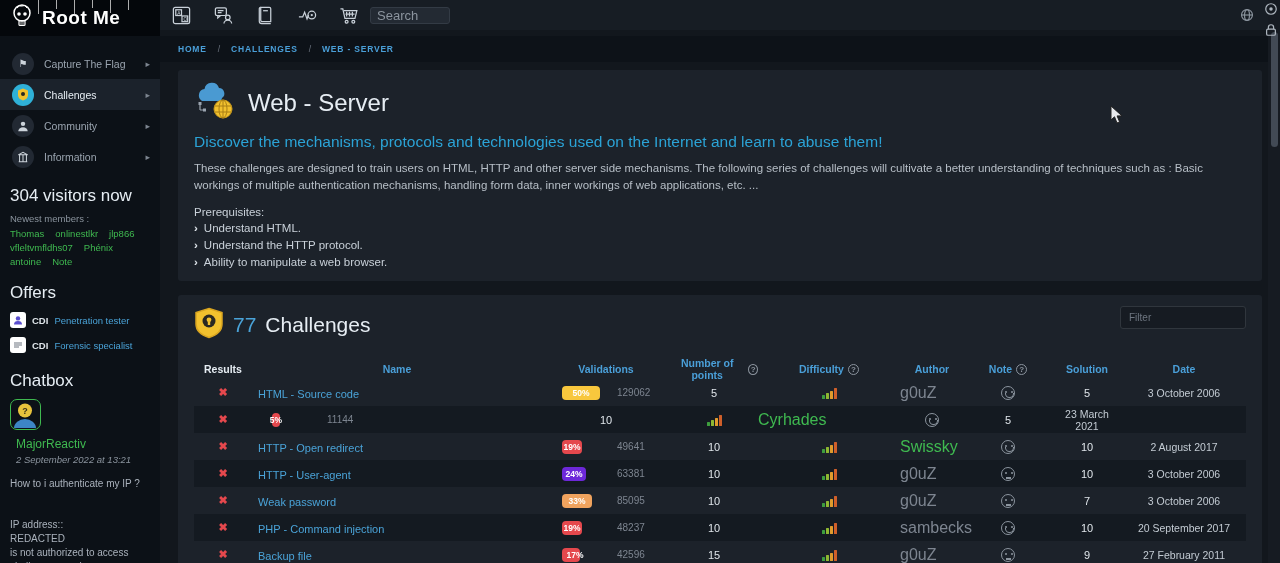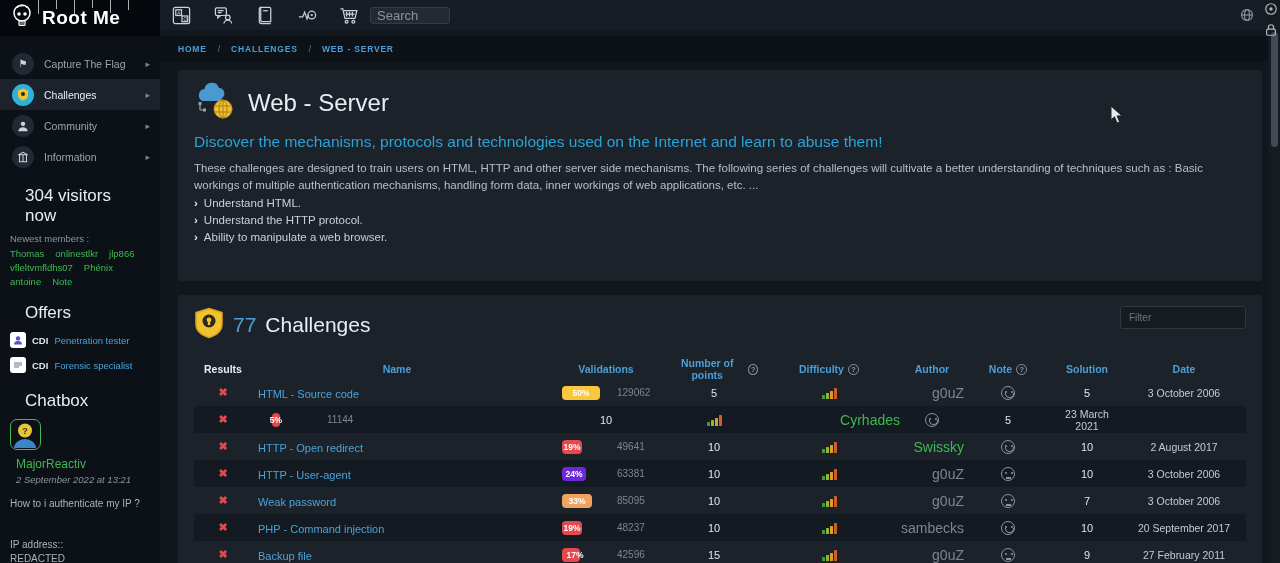--- a/index.html
+++ b/index.html
@@ -16,21 +16,21 @@
   .threads { position:absolute; top:0; left:34px; width:110px; height:18px; pointer-events:none; }
   .threads i { position:absolute; top:0; width:1px; background:rgba(230,230,230,.75); }
   .menu { margin-top:12px; }
   .menu-item { display:flex; align-items:center; height:31px; padding:0 10px 0 12px; cursor:pointer; }
   .menu-item.active { background:#1b222b; }
   .mi-circle { width:22px; height:22px; border-radius:50%; background:#222933; display:flex; align-items:center; justify-content:center; flex:0 0 22px; color:#cdd4db; font-size:10px; }
   .menu-item.active .mi-circle { background:#2fb1d8; }
   .mi-label { margin-left:10px; font-size:10.5px; color:#9aa4af; flex:1; }
   .menu-item.active .mi-label { color:#e6edf3; }
   .mi-chev { color:#7d8590; font-size:9px; }
-  .side-h { font-size:17px; color:#e6edf3; font-weight:400; padding:0 25px; }
+  .side-h { font-size:17px; color:#e6edf3; font-weight:400; padding:0 10px; }
   .visitors { margin-top:14px; }
   .newest { margin-top:7px; padding:0 10px; font-size:9.5px; color:#8b949e; }
   .members { margin-top:4px; padding:0 10px; display:flex; flex-wrap:wrap; column-gap:11px; row-gap:3px; }
   .members a { font-size:9.5px; color:#3fb950; text-decoration:none; cursor:pointer; }
   .offers-h { margin-top:16px; }
   .offer { display:flex; align-items:center; gap:6px; padding:0 10px; margin-top:9px; }
   .offer-ic { width:16px; height:16px; background:#fff; border-radius:3px; display:flex; align-items:center; justify-content:center; }
   .offer-contract { font-size:9.5px; font-weight:bold; color:#dfe5ea; }
   .offer-link { font-size:9.5px; color:#4aa3d8; text-decoration:none; cursor:pointer; }
   .chatbox-h { margin-top:18px; }
@@ -76,21 +76,21 @@
   .qmark::after { content:"?"; }
   .trow { height:27px; }
   .trow.alt { background:#141a21; }
   .td-x { text-align:center; color:#e5484d; font-size:11px; font-weight:bold; }
   .td-name { padding-left:6px; }
   .td-name a { font-size:11px; color:#4aa3d8; text-decoration:none; cursor:pointer; }
   .td-val { position:relative; height:27px; }
   .badge { position:absolute; left:20px; top:6.5px; height:14px; border-radius:4px; color:#fff; font-size:8.5px; font-weight:bold; display:flex; align-items:center; justify-content:center; white-space:nowrap; }
   .val-count { position:absolute; left:75px; top:8px; font-size:10px; color:#7d8590; }
   .td-center { text-align:center; font-size:11px; color:#dfe5ea; }
-  .td-author { text-align:right; font-size:14px; }
+  .td-author { text-align:left; font-size:16px; }
   .author-gray { color:#7d8590; } .author-green { color:#3fb950; }
   .td-icon { display:flex; justify-content:center; }
   .diff { display:inline-flex; align-items:flex-end; gap:1px; height:12px; }
   .diff i { width:3px; border-radius:.5px; }
   .diff i:nth-child(1){height:4px;background:#3e9e3e;}
   .diff i:nth-child(2){height:6px;background:#8fb832;}
   .diff i:nth-child(3){height:8px;background:#e09b2d;}
   .diff i:nth-child(4){height:11px;background:#cf5f2a;}
   .note-face { width:14px; height:14px; border:1px solid #8b949e; border-radius:50%; position:relative; display:inline-block; }
   .note-face::before { content:""; position:absolute; top:4px; left:3px; width:2px; height:2px; border-radius:50%; background:#8b949e; box-shadow:6px 0 0 #8b949e; }
@@ -292,20 +292,21 @@
           <rect x="9" y="26.5" width="3" height="3" fill="#9aa4af"></rect>
         <circle cx="29" cy="27" r="9" fill="#f2c12e" stroke="#c79a1d"></circle>
         <ellipse cx="29" cy="27" rx="4" ry="9" fill="none" stroke="#a87f14" stroke-width="1"></ellipse>
         <path d="M20.5 24 h17 M20.5 30 h17 M29 18 v18" stroke="#a87f14" stroke-width="1" fill="none"></path>
       </svg>
     </span>
     <h1 class="page-title">Web - Server</h1>
   </div>
   <div class="subtitle">Discover the mechanisms, protocols and technologies used on the Internet and learn to abuse them!</div>
   <div class="desc">These challenges are designed to train users on HTML, HTTP and other server side mechanisms. The following series of challenges will cultivate a better understanding of techniques such as : Basic workings of multiple authentication mechanisms, handling form data, inner workings of web applications, etc. ...</div>
+  <div class="prereq-label">Prerequisites:</div>
   <div class="prereq-item">Understand HTML.</div>
   <div class="prereq-item">Understand the HTTP protocol.</div>
   <div class="prereq-item">Ability to manipulate a web browser.</div>
 </div>
 
 <div class="panel panel-2">
   <div class="ch-header">
     <span>
       <svg width="30" height="32" viewBox="0 0 30 32">
         <path d="M15 1.5 L28 5.5 V17 Q28 26.5 15 30.5 Q2 26.5 2 17 V5.5 Z" fill="#f2c12e" stroke="#d9a520" stroke-width="1.5"></path>

